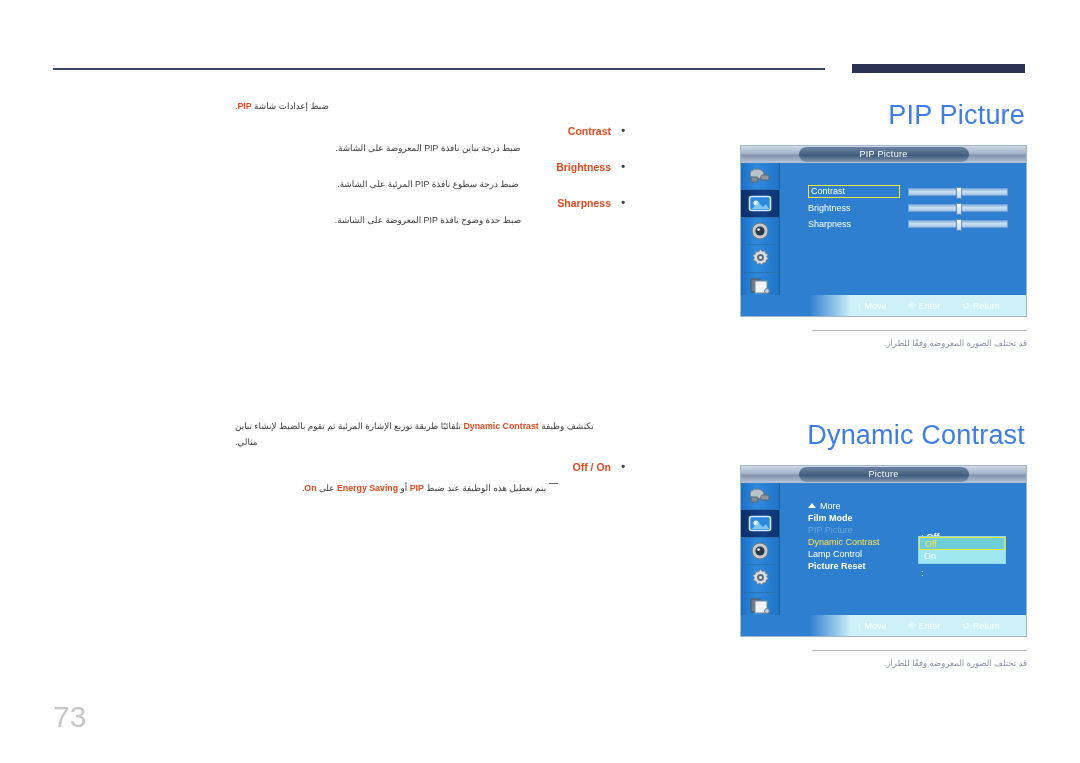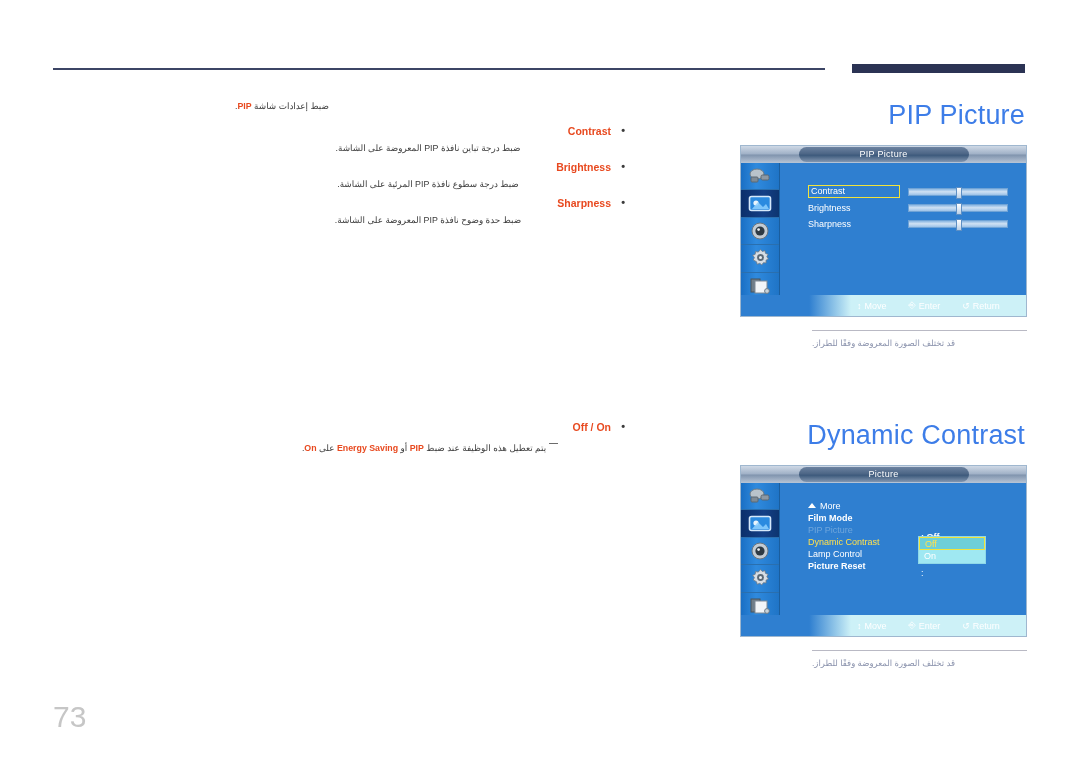--- a/index.html
+++ b/index.html
@@ -133,37 +133,37 @@
   .mrow .mval{ position:absolute;left:113px;color:#ffffff;margin-top:19px; }
   .mrow.dim{ color:#6fa6dc; }
   .mrow.sel{ color:#ffe14d; }
   .arrow-up{
     display:inline-block;width:0;height:0;
     border-left:4px solid transparent;border-right:4px solid transparent;
     border-bottom:5px solid #ffffff;margin-right:4px;vertical-align:1px;
   }
 
   .dropdown{
-    position:absolute;left:138px;width:68px;
+    position:absolute;left:138px;width:88px;
     border:1px solid #8fd8e8;box-sizing:border-box;
   }
   .dd-item{
     height:13px;line-height:13px;font-size:9px;padding-left:5px;
     box-sizing:border-box;
   }
   .dd-item.on{ background:#9fe8f2;color:#ffffff; }
   .dd-item.sel{ background:#6ecfd8;color:#ffe14d;border:1px solid #f2e33a;box-sizing:border-box; }
 
   
   .cap-wrap{ position:absolute;left:740px;width:287px;direction:rtl; }
   #cap-1{ top:330px; }
   #cap-2{ top:650px; }
   .cap-rule{ width:215px;height:1px;background:#b9b9c4;margin:0 0 7px auto; }
   .cap-txt{
-    font-size:8.5px;color:#8b93ad;text-align:center;letter-spacing:.2px;
+    font-size:8.5px;color:#8b93ad;letter-spacing:.2px;
   }
 
   
   .content{
     position:absolute;direction:rtl;text-align:right;
   }
   #block-pip{ top:98px; right:455px; width:390px; }
   #block-dyn{ top:418px; right:455px; width:390px; }
 
   .intro{
@@ -337,20 +337,23 @@
 </div>
 
 <div class="cap-wrap" id="cap-1">
   <div class="cap-rule"></div>
   <div class="cap-txt">قد تختلف الصورة المعروضة وفقًا للطراز.</div>
 </div>
 
 <div class="sec-title" id="title-dyn">Dynamic Contrast</div>
 
 <div class="content" id="block-dyn">
+  <p class="intro">
+    <span>تكتشف وظيفة </span><span class="kw">Dynamic Contrast</span><span> تلقائيًا طريقة توزيع الإشارة المرئية ثم تقوم بالضبط لإنشاء تباين مثالي.</span>
+  </p>
 
   <ul class="bul">
     <li>
       <div class="b-head">Off / On</div>
     </li>
   </ul>
 
   <p class="note">
     <span class="dash"></span><span>يتم تعطيل هذه الوظيفة عند ضبط </span><span class="kw-b">PIP</span><span> أو </span><span class="kw-b">Energy Saving</span><span> على </span><span class="kw-b">On</span><span>.</span>
   </p>

